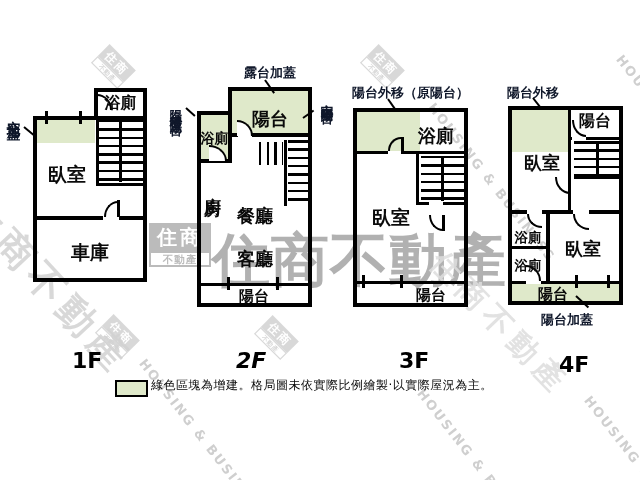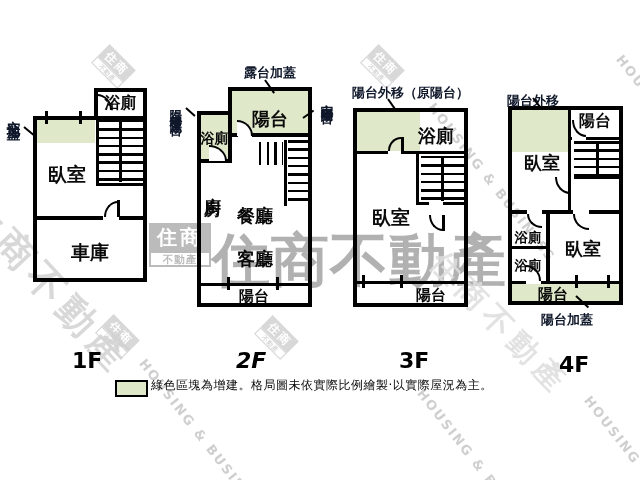--- a/index.html
+++ b/index.html
@@ -170,21 +170,21 @@
   <div class="w" style="left:512px;top:281px;width:14px;height:3px;"></div>
   <div class="w" style="left:541px;top:281px;width:78px;height:3px;"></div>
   <div class="tick" style="left:575px;top:275px;"></div>
   <div class="tick" style="left:607px;top:275px;"></div>
   <div class="rlabel" style="left:570px;top:111px;width:50px;font-size:16px;">陽台</div>
   <div class="rlabel" style="left:515px;top:151px;width:54px;font-size:18px;">臥室</div>
   <div class="rlabel" style="left:510px;top:229px;width:36px;font-size:13.5px;">浴廁</div>
   <div class="rlabel" style="left:510px;top:257px;width:36px;font-size:13.5px;">浴廁</div>
   <div class="rlabel" style="left:555px;top:237px;width:56px;font-size:18px;">臥室</div>
   <div class="rlabel" style="left:527px;top:285px;width:52px;font-size:15px;">陽台</div>
-  <div class="ann" style="left:507px;top:92px;">陽台外移</div>
+  <div class="ann" style="left:507px;top:84px;">陽台外移</div>
   <div class="leader" style="left:533px;top:97px;width:12px;transform:rotate(52deg);"></div>
   <div class="ann" style="left:541px;top:311px;">陽台加蓋</div>
   <div class="leader" style="left:576px;top:295px;width:17px;transform:rotate(43deg);"></div>
   <div class="fl" style="left:559px;top:333px;">4F</div>
 
   <div class="legend-swatch"></div>
   <div class="legend-text">綠色區塊為增建。格局圖未依實際比例繪製·以實際屋況為主。</div>
 
 </div>
 

